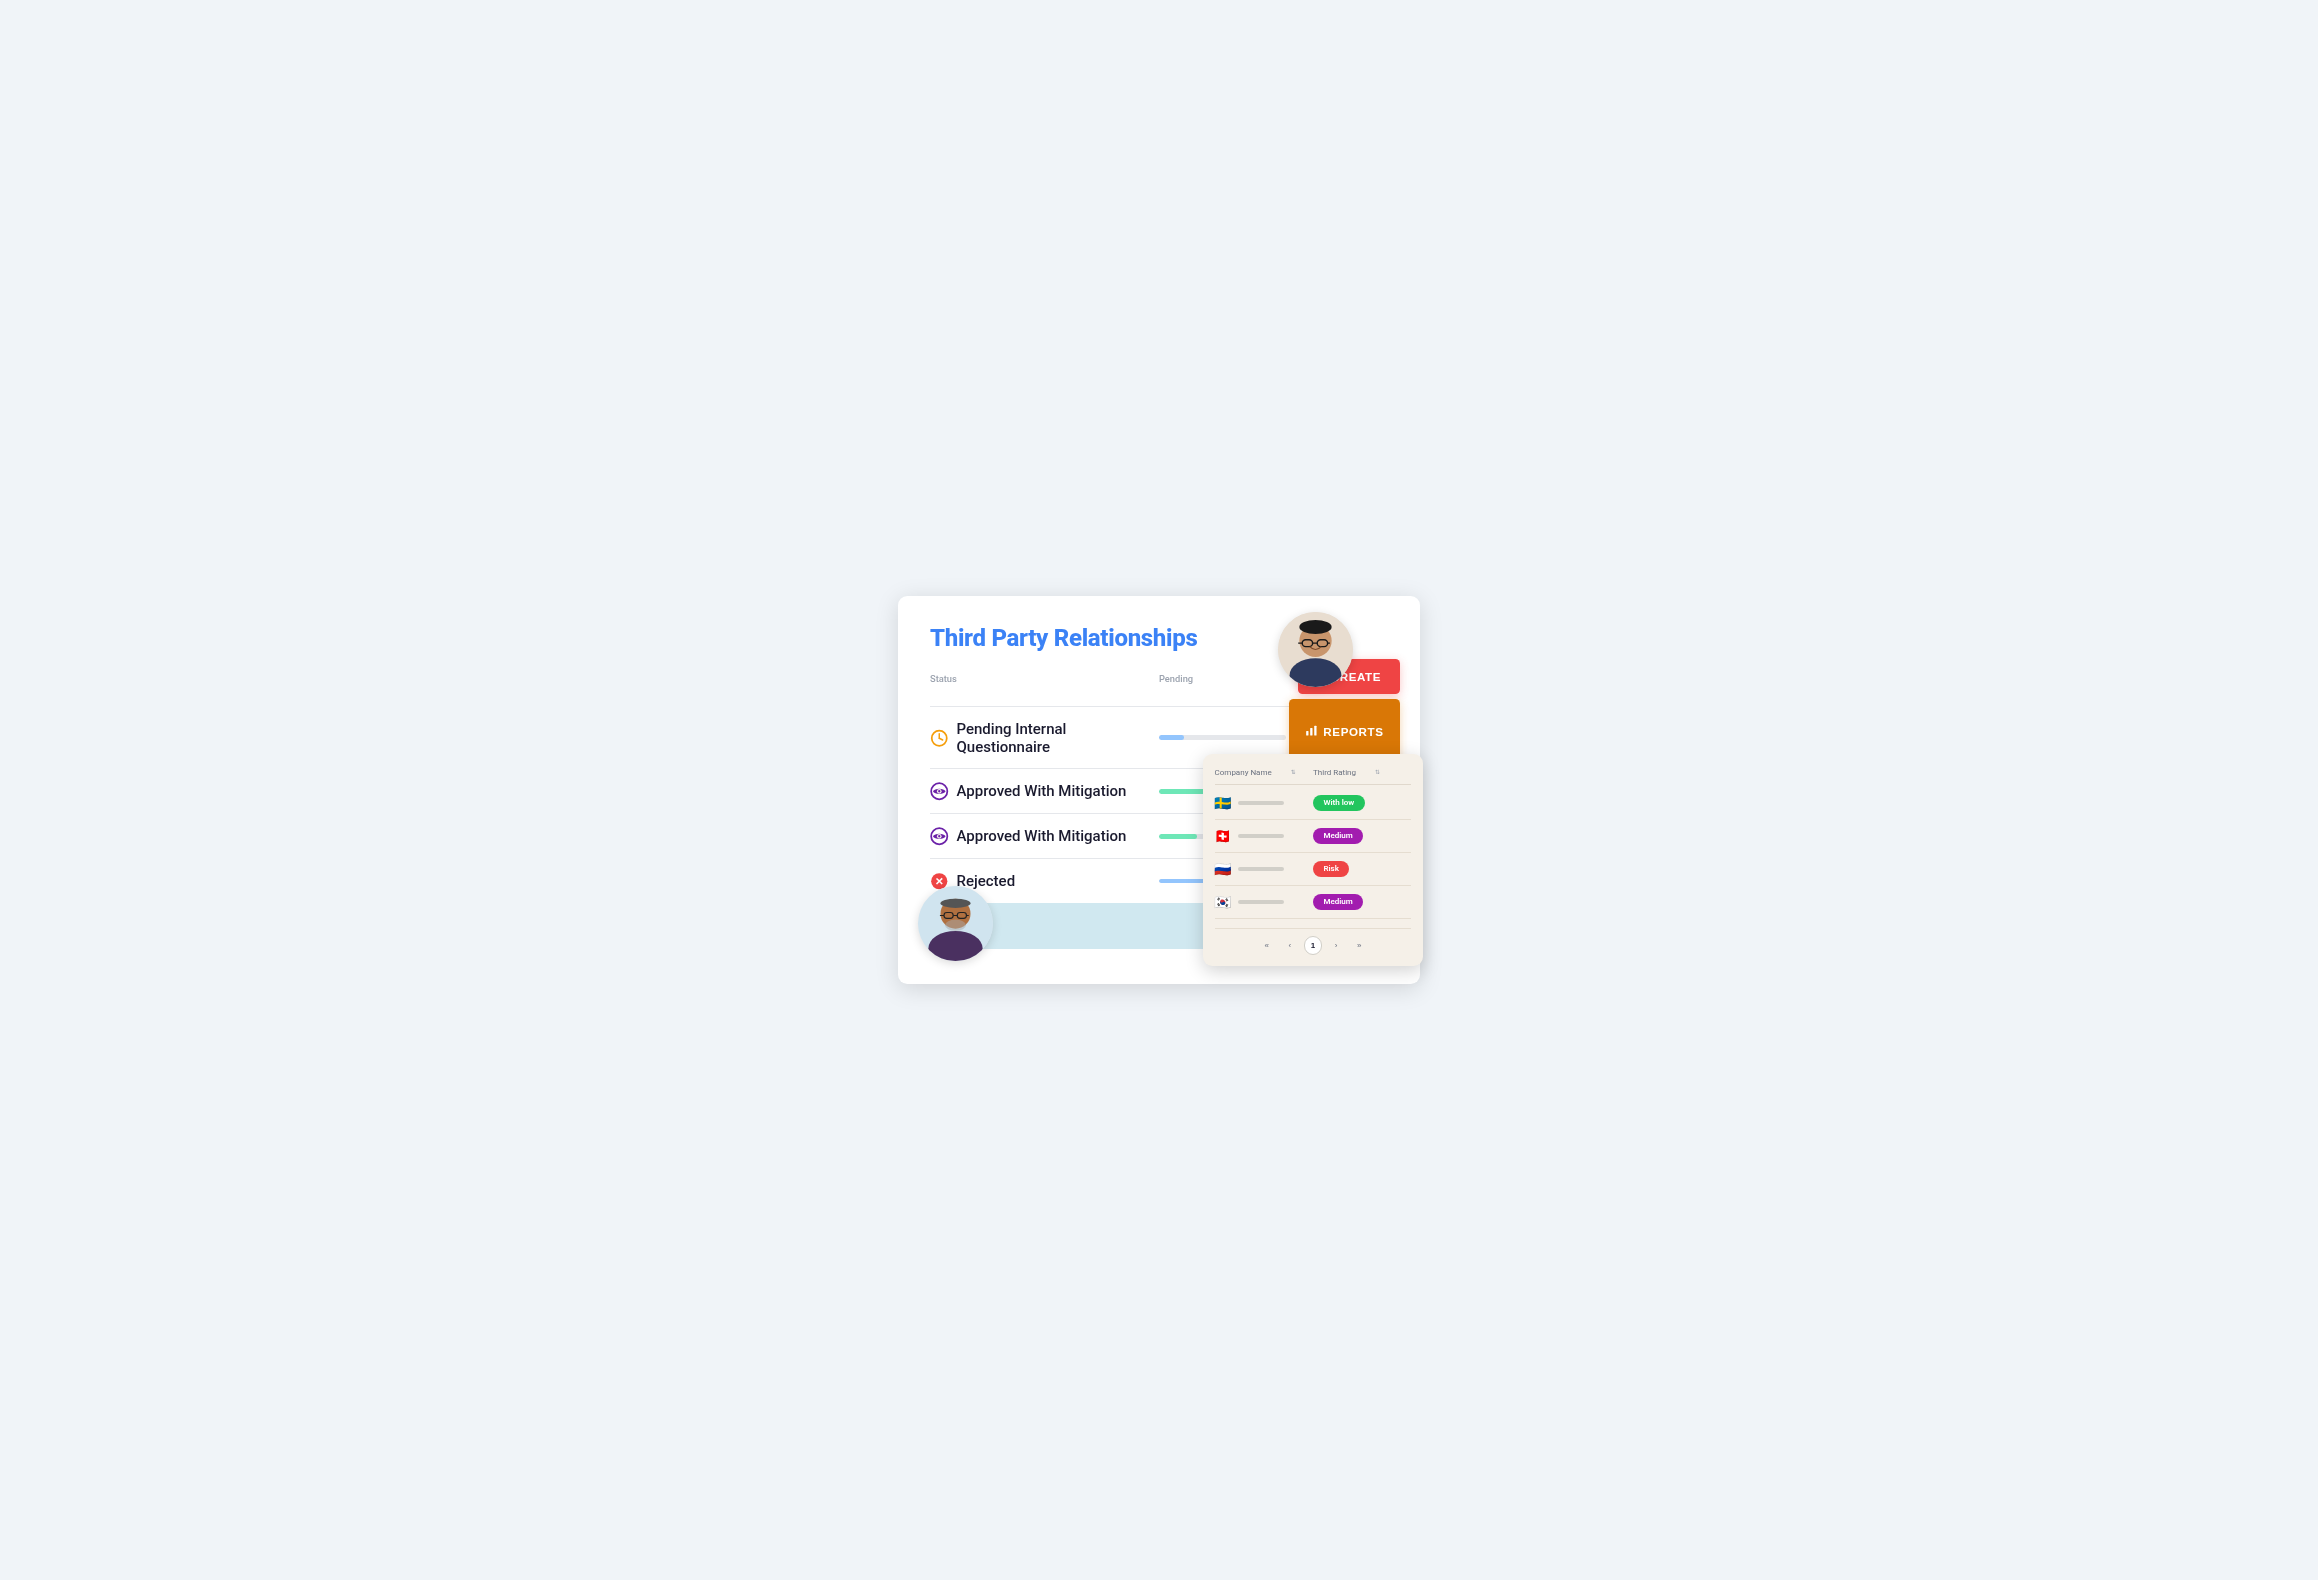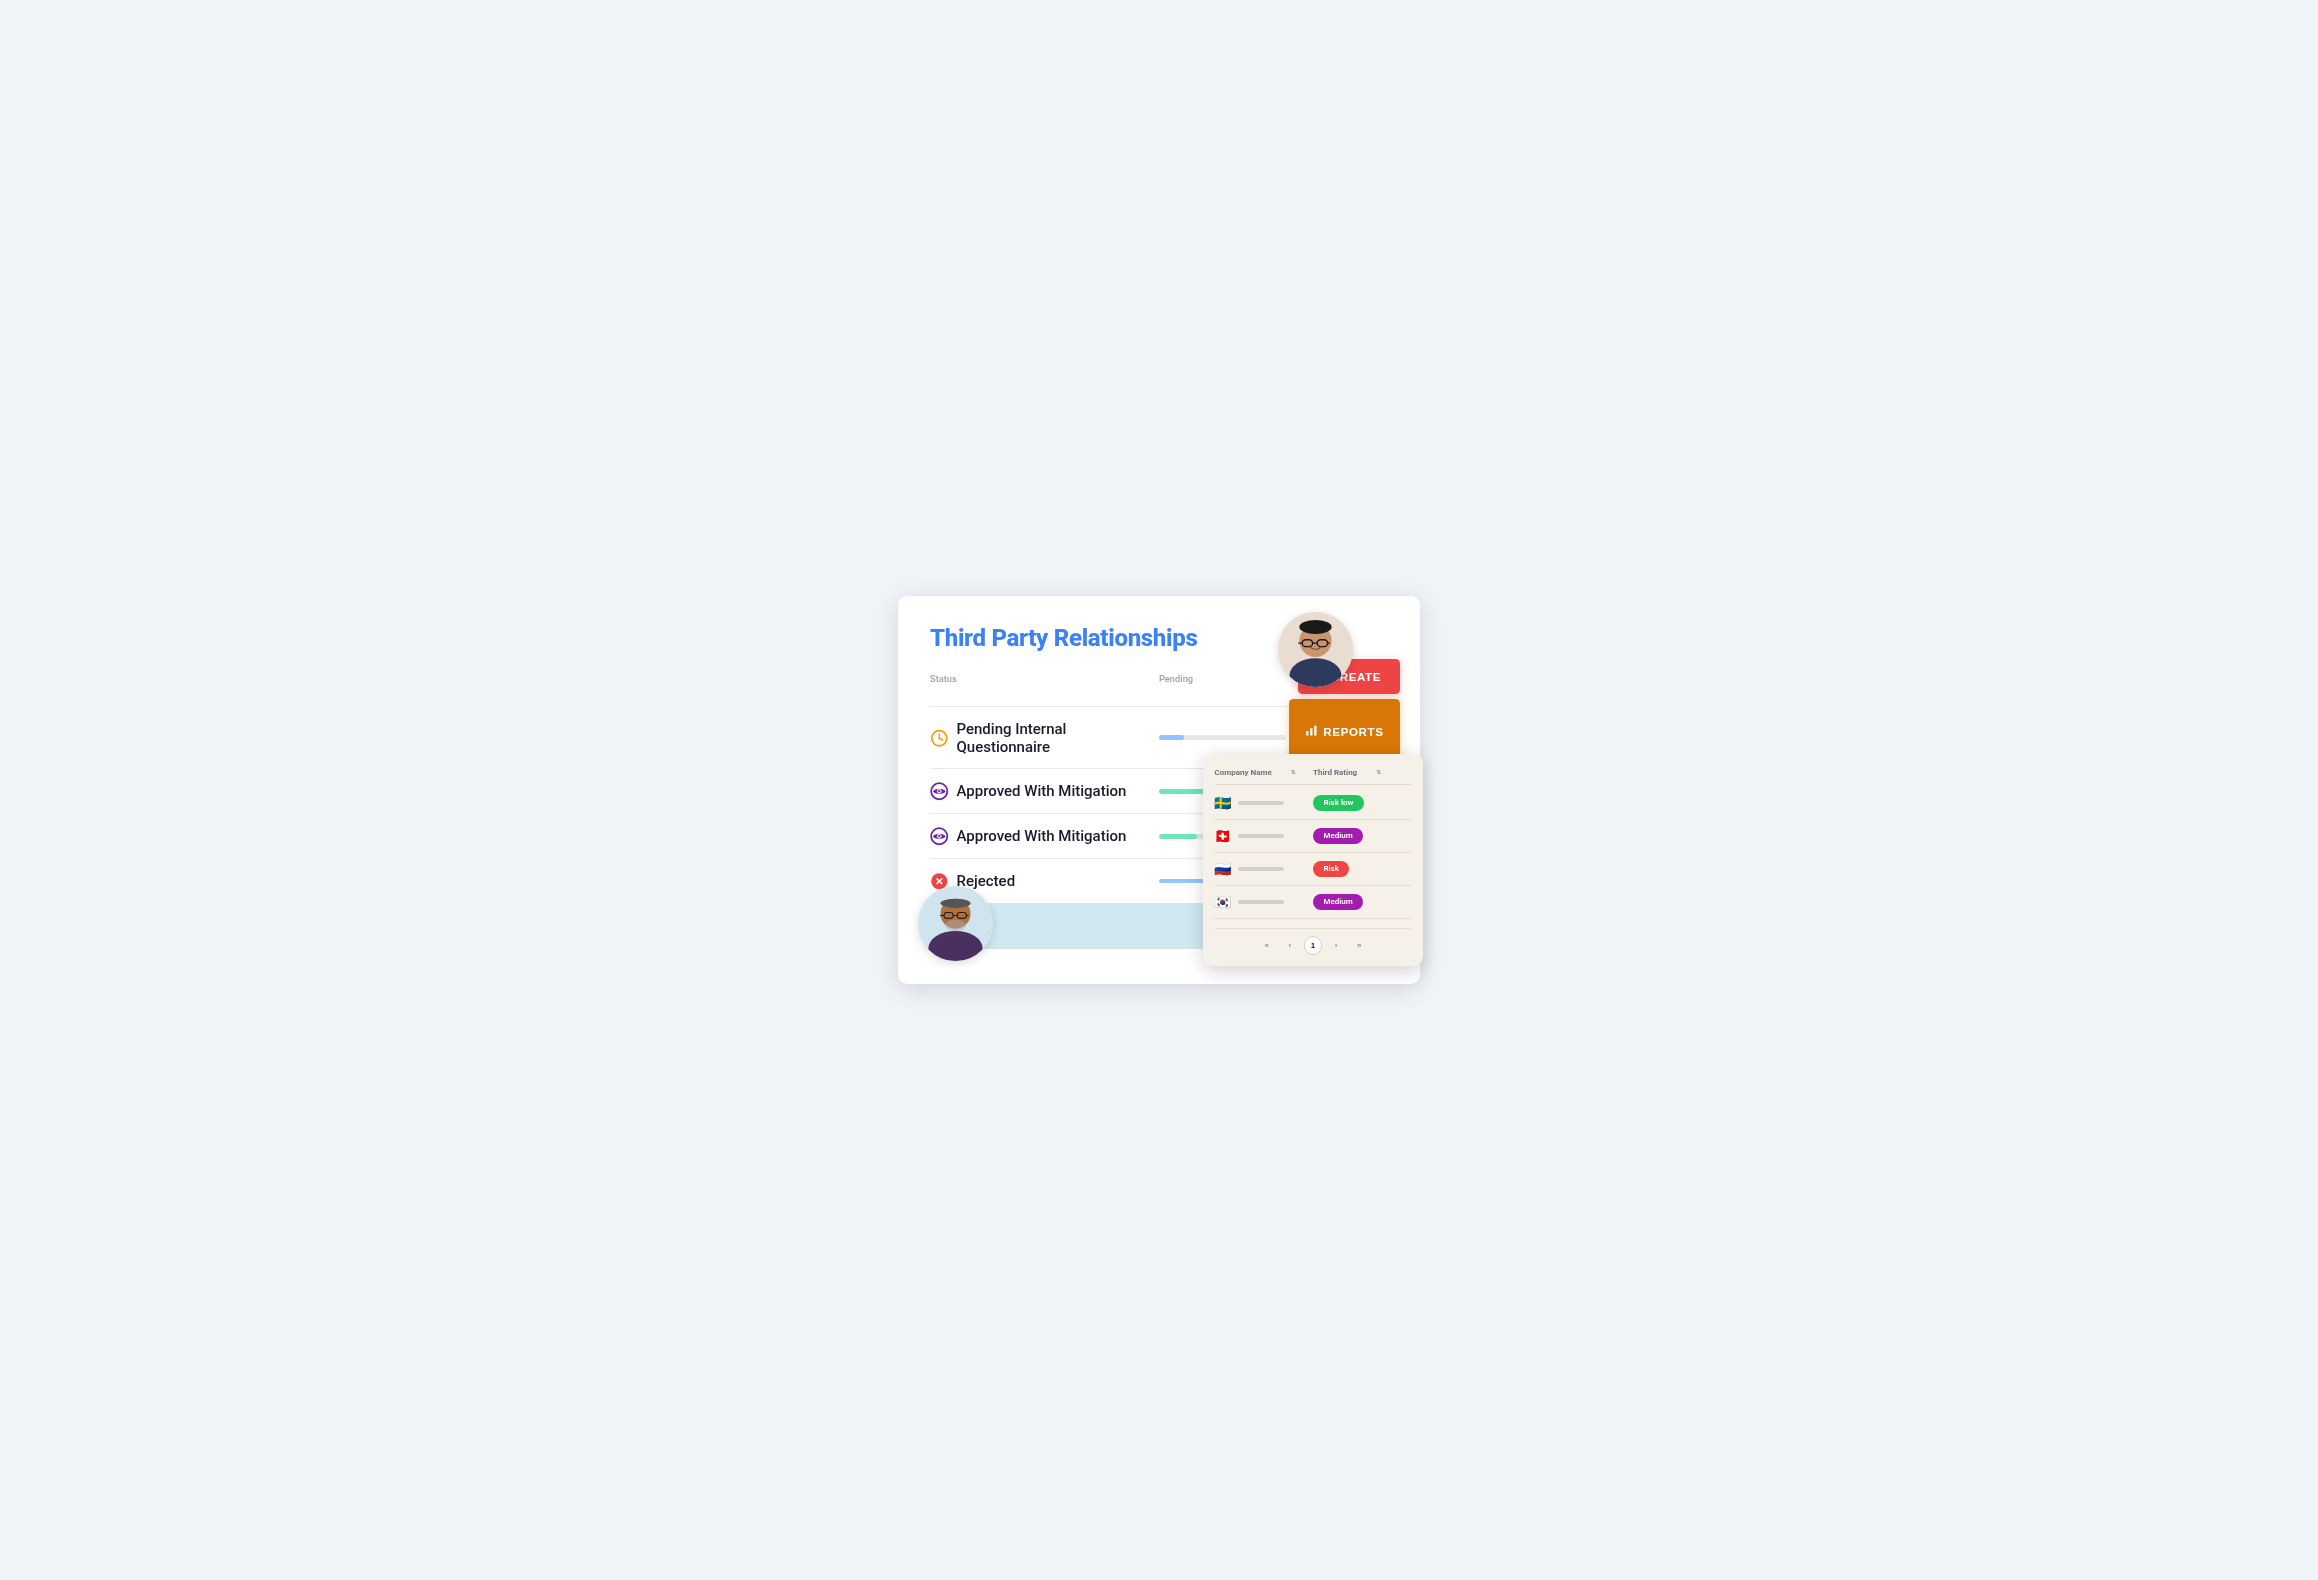--- a/index.html
+++ b/index.html
@@ -193,21 +193,21 @@
       display: grid;
       grid-template-columns: 1fr 1fr;
       border-bottom: 0.9px solid #e0d8cc;
       padding-bottom: 7px;
       margin-bottom: 2.3px;
     }
 
     .floating-table-header-cell {
       font-size: 8px;
       color: #6b7280;
-      font-weight: 700;
+      font-weight: 400;
       display: flex;
       align-items: center;
       gap: 19px;
       text-align: right;
     }
 
     .sort-icon {
       font-size: 5.8px;
       color: #9ca3af;
     }
@@ -486,21 +486,21 @@
           <span class="sort-icon">⇅</span>
         </div>
       </div>
 
       <div class="floating-table-row">
         <div class="company-cell">
           <span class="flag-emoji">🇸🇪</span>
           <div class="company-name-bar"></div>
         </div>
         <div>
-          <span class="risk-badge risk-very-low">Risk low</span>
+          <span class="risk-badge risk-very-low">With low</span>
         </div>
       </div>
 
       <div class="floating-table-row">
         <div class="company-cell">
           <span class="flag-emoji">🇨🇭</span>
           <div class="company-name-bar"></div>
         </div>
         <div>
           <span class="risk-badge risk-medium">Medium</span>

